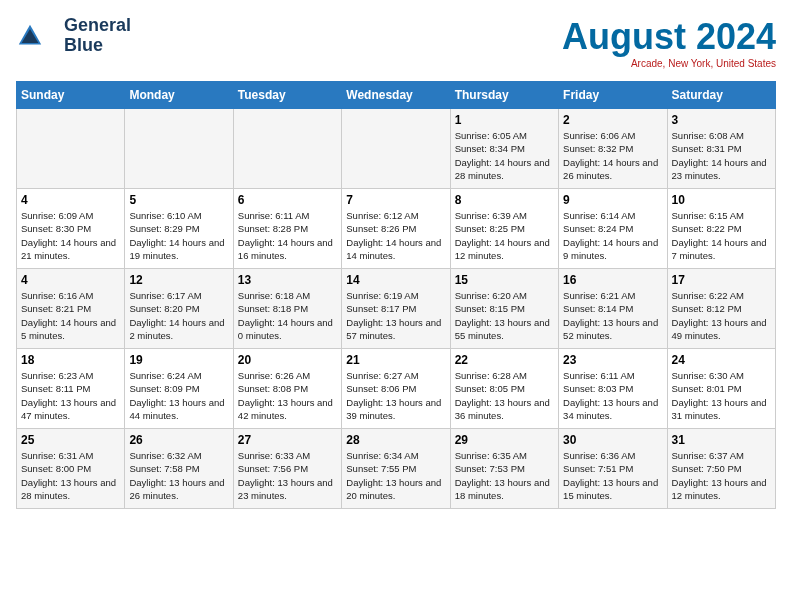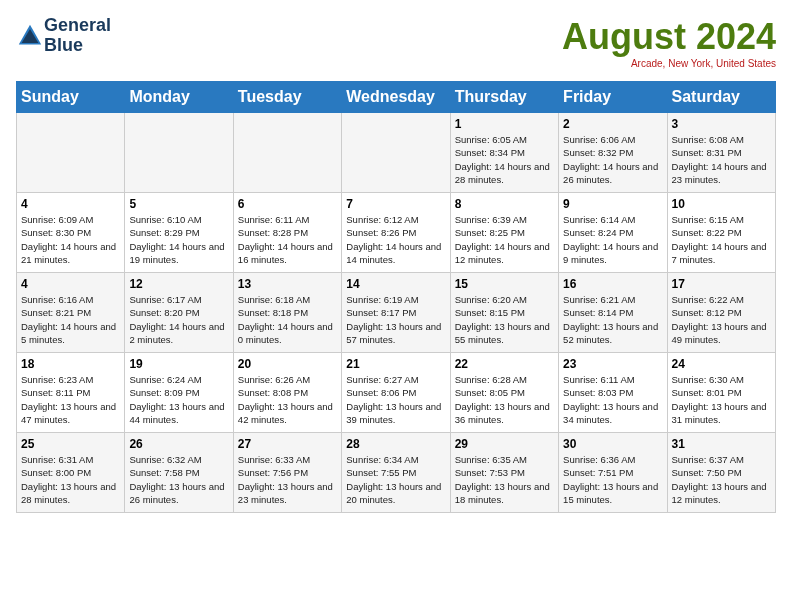--- a/index.html
+++ b/index.html
@@ -12,56 +12,56 @@
     }
     .header {
       display: flex;
       justify-content: space-between;
       align-items: flex-start;
       margin-bottom: 12px;
     }
     .logo {
       display: flex;
       align-items: center;
-      gap: 0;
+      gap: 20px;
     }
     .logo-text {
       font-size: 18px;
       font-weight: bold;
       color: #1a3a5c;
       line-height: 1.1;
     }
     .logo-text span { display: block; }
     .logo-icon {
       width: 28px;
       height: 28px;
     }
     .title-block {
       text-align: right;
     }
     .cal-title {
       font-size: 36px;
       font-weight: bold;
-      color: #4d7c0f;
+      color: #0369a1;
     }
     .cal-subtitle {
       font-size: 10px;
       color: #b91c1c;
     }
     table {
       width: 100%;
       border-collapse: collapse;
       font-size: 10.5px;
     }
     thead th {
       background-color: #2979c0;
       color: #fff;
       padding: 6px 4px;
       text-align: left;
-      font-size: 16px;
+      font-size: 12px;
       font-weight: bold;
       border: 1px solid #2979c0;
     }
     tbody td {
       border: 1px solid #ccc;
       vertical-align: top;
       padding: 4px 4px;
       height: 80px;
       width: calc(100% / 7);
       background: #fff;

